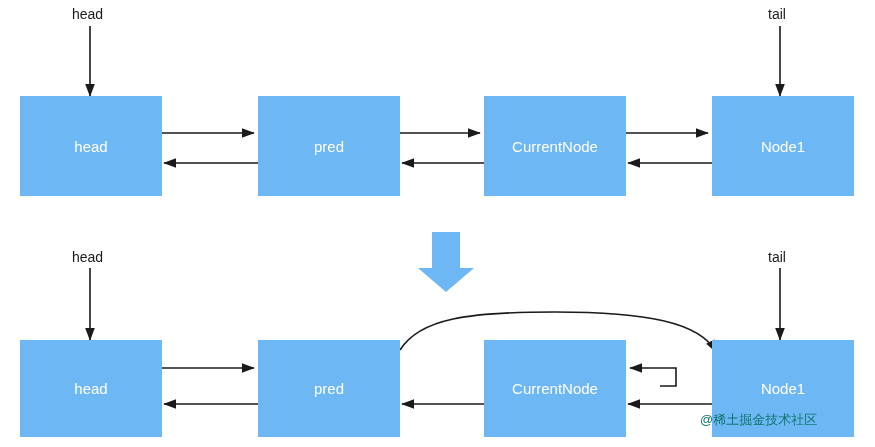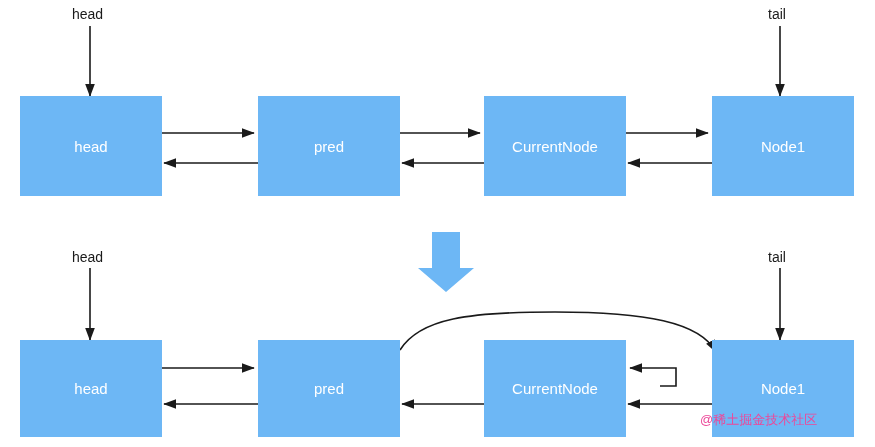--- a/index.html
+++ b/index.html
@@ -34,21 +34,21 @@
   }
   .edge-label {
     position: absolute;
     color: #1a1a1a;
     font-size: 14px;
     font-family: "Liberation Sans", sans-serif;
     white-space: nowrap;
   }
   .watermark {
     position: absolute;
-    color: #ec4899;
+    color: #0f766e;
     font-size: 13px;
     font-family: "Liberation Sans", sans-serif;
     white-space: nowrap;
   }
 </style>
 </head>
 <body>
 
 <svg id="canvas" viewBox="0 0 875 447" xmlns="http://www.w3.org/2000/svg">
   <defs>

